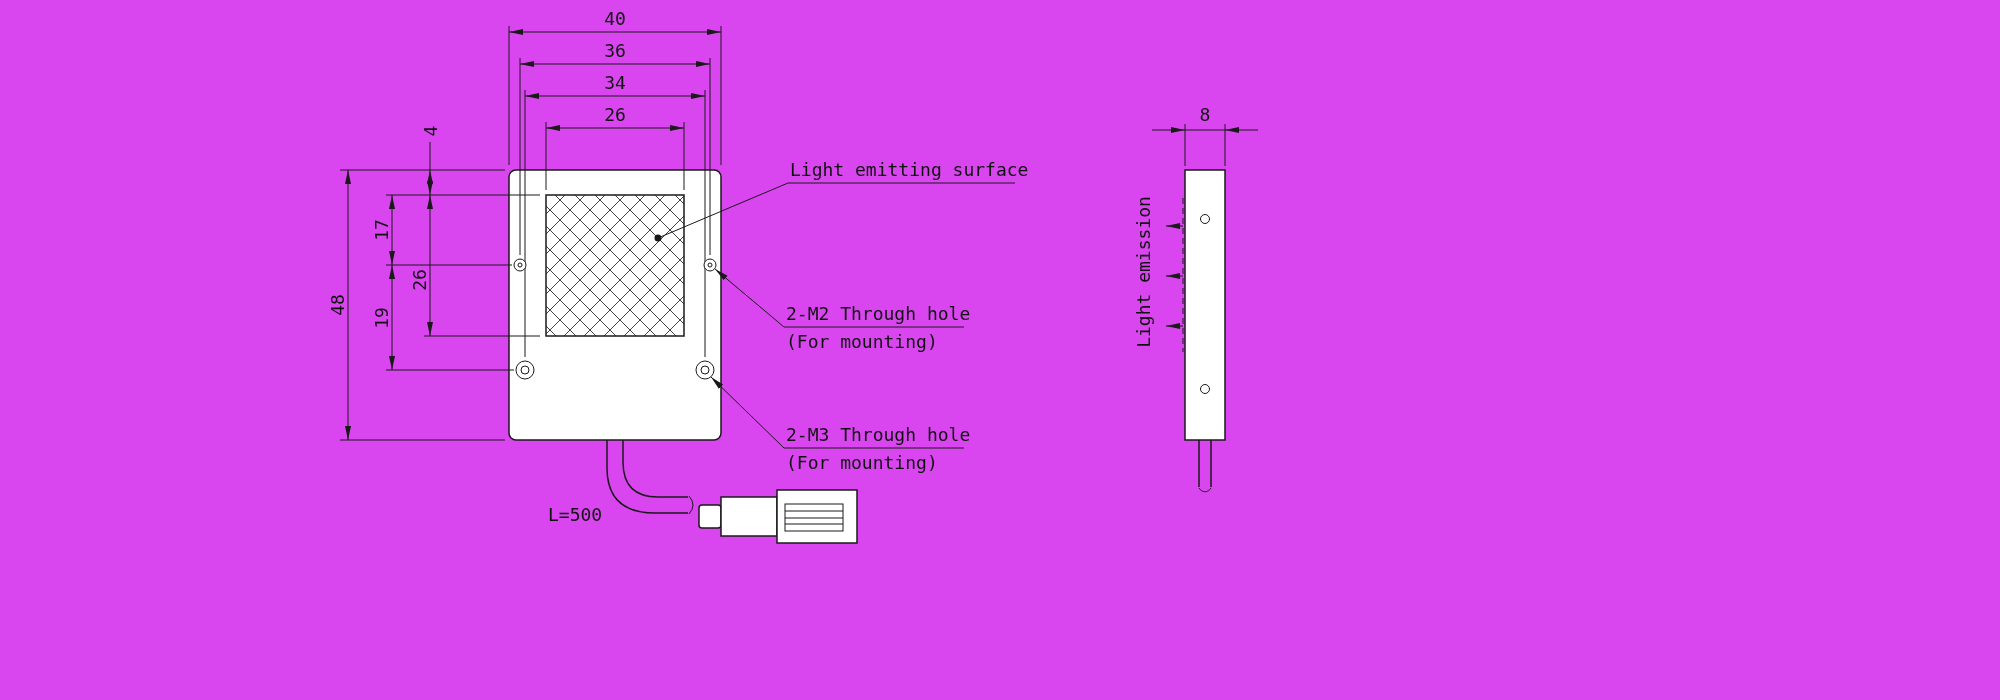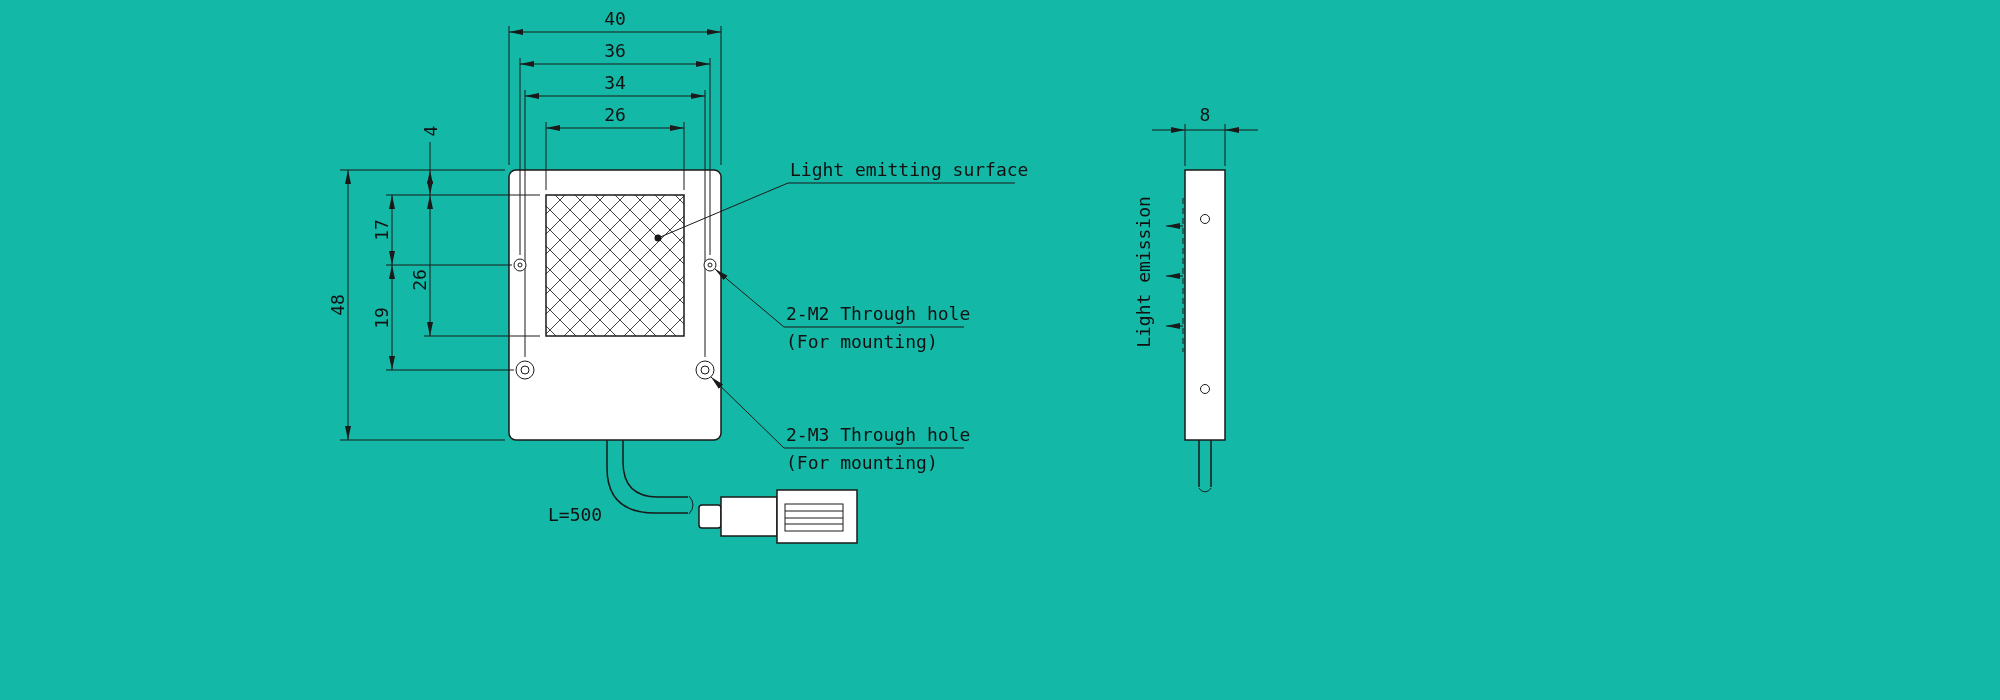--- a/index.html
+++ b/index.html
@@ -1,19 +1,19 @@
 <!DOCTYPE html>
 <html><head>
 <meta charset="utf-8">
 <style>
   html, body { margin: 0; padding: 0; background: #ffffff; }
   .canvas {
     width: 2000px;
     height: 700px;
-    background: #14b8a6;
+    background: #d946ef;
     position: relative;
     overflow: hidden;
   }
   svg { display: block; }
   svg text {
     font-family: "DejaVu Sans Mono", "Liberation Mono", monospace;
     fill: #111111;
   }
   .dim-text { font-size: 18px; }
   .callout-text { font-size: 18px; }

